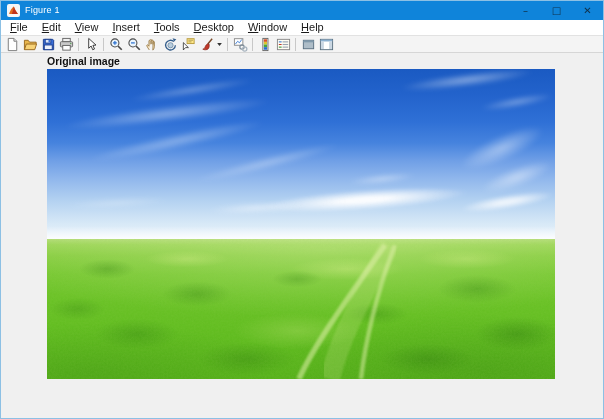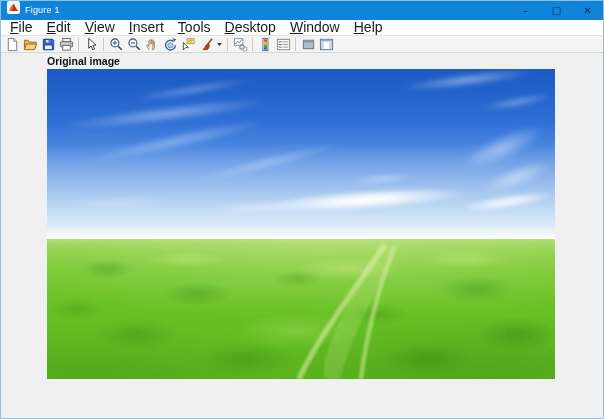--- a/index.html
+++ b/index.html
@@ -1,31 +1,31 @@
 <!DOCTYPE html>
 <html style="--c-titlebar: #0f84da; --c-titlebar-text: #ffffff; --c-menubar-bg: #ffffff; --c-toolbar-bg: #f4f4f4; --c-canvas-bg: #f0f0f0; --c-window-border: #8cc0e4; --c-sky-top: #1a5ac2; --c-sky-mid: #4683de; --c-horizon-haze: #eef6fb; --c-grass-light: #9bd556; --c-grass-mid: #68c124; --c-cloud: #ffffff;"><head>
 <meta charset="utf-8">
 <style>
   html,body{margin:0;padding:0;background:#d8d8d8;font-family:"Liberation Sans",sans-serif;}
   .window{position:relative;width:604px;height:419px;box-sizing:border-box;border:1px solid #8cc0e4;
           background:var(--c-canvas-bg,#f0f0f0);overflow:hidden;}
   
   .titlebar{position:absolute;left:0;top:0;right:0;height:19px;background:var(--c-titlebar,#0f84da);
-            display:flex;align-items:flex-start;}
+            display:flex;align-items:center;}
   .app-icon{width:13px;height:13px;margin:0 5px 0 6px;background:#f6f6f6;border-radius:2px;
             display:flex;align-items:center;justify-content:center;flex:0 0 auto;}
   .app-icon svg{display:block;}
   .title-text{color:var(--c-titlebar-text,#fff);font-size:9px;line-height:19px;letter-spacing:.2px;}
   .win-controls{margin-left:auto;display:flex;height:100%;}
   .win-btn{width:31px;height:100%;border:none;background:transparent;color:#103048;font-size:10px;
            line-height:19px;text-align:center;padding:0;font-family:"DejaVu Sans",sans-serif;cursor:default;}
   
   .menubar{position:absolute;left:0;top:19px;right:0;height:15px;background:var(--c-menubar-bg,#fff);
            display:flex;align-items:center;padding-left:2px;}
-  .menu-item{font-size:14px;color:#1a1a1a;padding:0 7px;line-height:15px;}
+  .menu-item{font-size:11px;color:#1a1a1a;padding:0 7px;line-height:15px;}
   .menu-item .accel{text-decoration:underline;}
   
   .toolbar{position:absolute;left:0;top:34px;right:0;height:18px;background:var(--c-toolbar-bg,#f4f4f4);
            border-top:1px solid #e2e2e2;border-bottom:1px solid #d6d6d6;box-sizing:border-box;
            display:flex;align-items:center;padding-left:2px;}
   .tbtn{width:18px;height:16px;border:none;background:transparent;padding:0;margin:0;
         display:flex;align-items:center;justify-content:center;cursor:default;}
   .tbtn.narrow{width:9px;}
   .tsep{width:1px;height:13px;background:#c8c8c8;margin:0 3px;flex:0 0 auto;}
   

